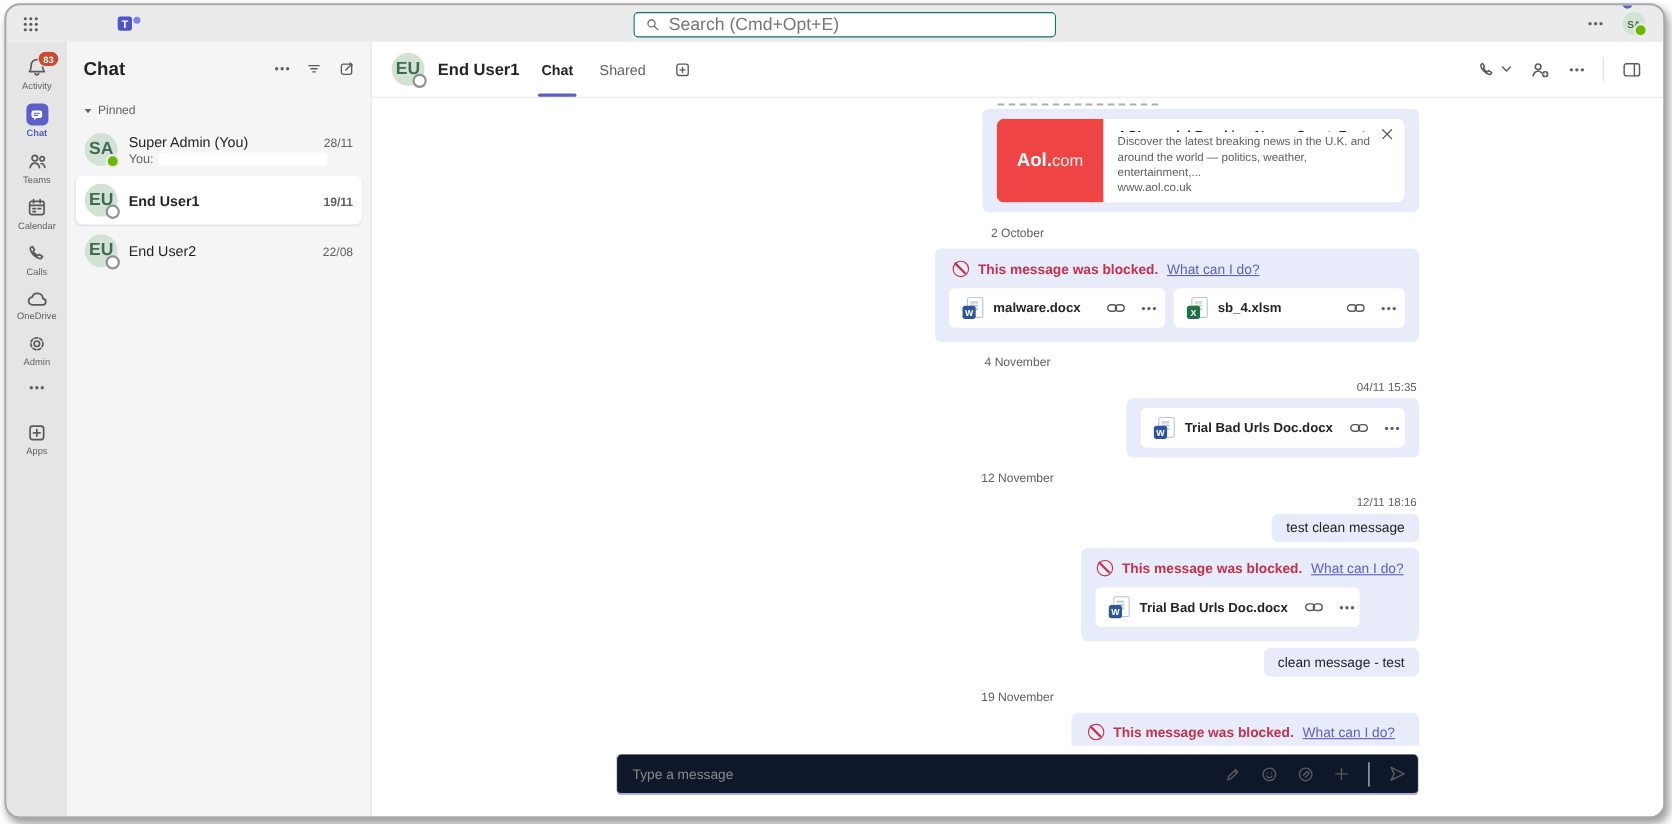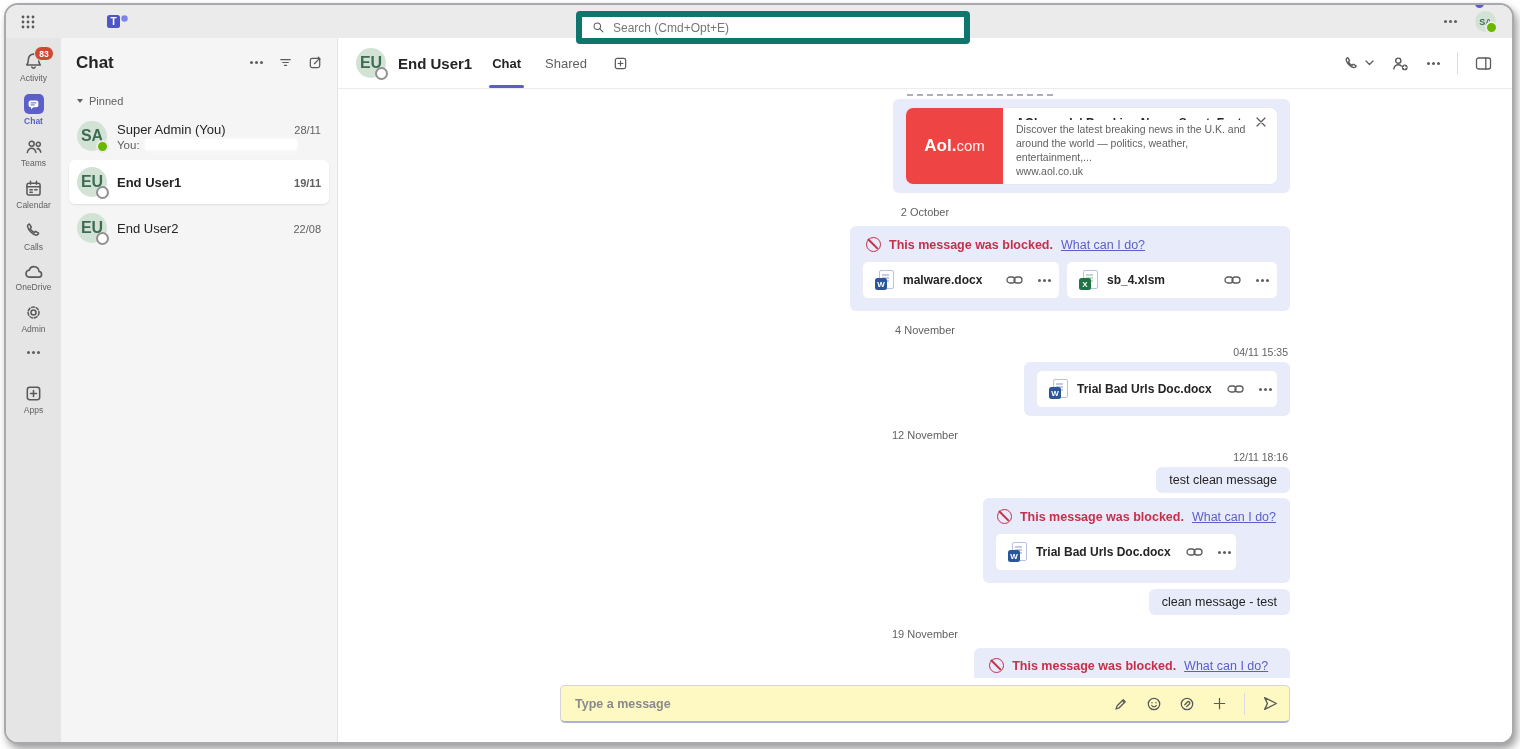--- a/index.html
+++ b/index.html
@@ -9,22 +9,22 @@
          overflow:hidden;background:#fff;box-shadow:3px 5px 9px rgba(0,0,0,.4);display:flex;flex-direction:column;}
   svg{display:block;}
   .ic{stroke:#5a5a5a;stroke-width:1.3;fill:none;stroke-linecap:round;stroke-linejoin:round;}
   .dots{width:3px;height:3px;border-radius:50%;background:#5f5f5f;box-shadow:5px 0 0 #5f5f5f,10px 0 0 #5f5f5f;margin-right:10px;}
 
   
   .topbar{flex:0 0 33px;background:#ebebeb;display:flex;align-items:center;position:relative;}
   .tb-left{display:flex;align-items:center;gap:0;}
   .waffle{padding:8px 10px 8px 14px;cursor:pointer;}
   .teams-logo{margin-left:60px;cursor:pointer;}
-  .searchbox{position:absolute;left:570px;top:6px;width:362px;height:21px;background:#fff;border:6px solid #0f766e;
-             border-radius:4px;display:flex;align-items:center;gap:8px;padding:0 10px;color:#767676;font-size:12px;cursor:text;}
+  .searchbox{position:absolute;left:570px;top:6px;width:362px;height:21px;background:#fff;border:1px solid #0f766e;
+             border-radius:4px;display:flex;align-items:center;gap:8px;padding:0 10px;color:#767676;font-size:16px;cursor:text;}
   .tb-right{margin-left:auto;display:flex;align-items:center;gap:18px;padding-right:16px;position:relative;}
   .notif-dot{position:absolute;right:28px;top:-12px;width:9px;height:9px;border-radius:50%;background:#5b5fc7;}
   .avatar{border-radius:50%;background:#d2e3d6;color:#3e6b51;font-weight:bold;display:flex;align-items:center;justify-content:center;position:relative;flex:none;}
   .avatar.sm{width:21px;height:21px;font-size:9px;}
   .presence{position:absolute;right:-2px;bottom:-2px;width:9px;height:9px;border-radius:50%;border:2px solid #ebebeb;}
   .presence.avail{background:#6bb700;}
   .presence.off{background:#fff;border:2px solid #919191;box-shadow:inset 0 0 0 1.5px #fff;}
 
   
   .content{flex:1;display:flex;min-height:0;}
@@ -108,22 +108,22 @@
   .link-desc{font-size:10.5px;color:#616161;line-height:1.32;margin-top:3px;padding-right:10px;}
   .link-url{font-size:10.5px;color:#616161;margin-top:auto;}
   .close-x{position:absolute;top:9px;right:11px;cursor:pointer;}
 
   .b3-line2{padding:3px 15px 10px;font-size:12.5px;color:#242424;white-space:nowrap;}
   .b3-prefix{font-weight:bold;margin-right:4px;}
 
   
   .compose-row{flex:0 0 auto;padding:7px 0 19px;}
   .compose-wrap{width:730px;margin:0 auto;}
-  .compose-box{height:35px;background:#fef9c3;border:1px solid #d4d4d4;border-bottom:2px solid #abb0dd;border-radius:5px;
-               display:flex;align-items:center;padding:0 10px 0 14px;cursor:text;font-weight:bold;}
+  .compose-box{height:35px;background:#0f172a;border:1px solid #d4d4d4;border-bottom:2px solid #abb0dd;border-radius:5px;
+               display:flex;align-items:center;padding:0 10px 0 14px;cursor:text;}
   .placeholder{flex:1;font-size:12.5px;color:#8a8a8a;}
   .compose-icons{display:flex;align-items:center;gap:17px;}
   .cicon{cursor:pointer;display:flex;}
 </style>
 </head>
 <body>
 
 <div class="frame">
 
   <div class="topbar">

